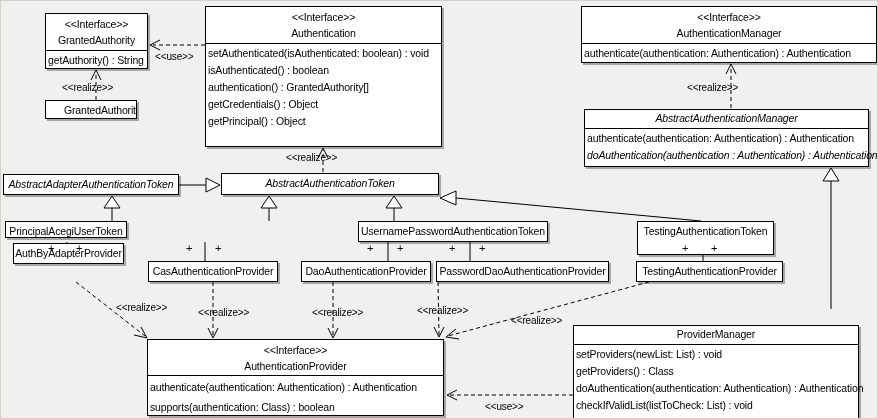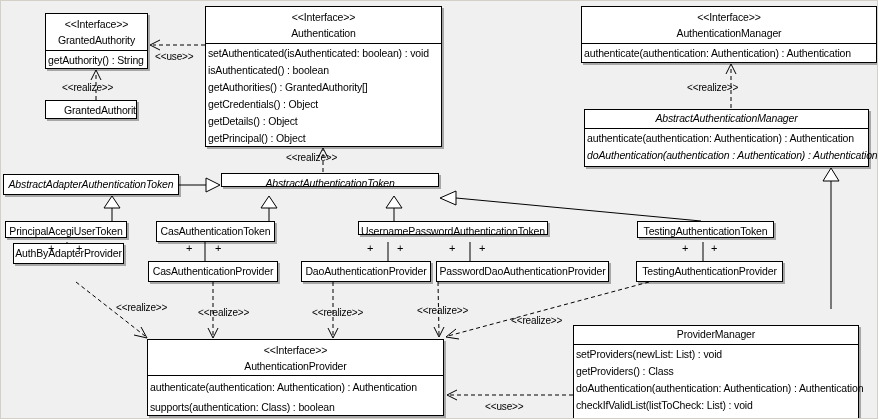--- a/index.html
+++ b/index.html
@@ -139,23 +139,22 @@
   </div>
 
   <div class="uml-box" style="left:204px;top:5px;width:237px;height:141px;">
     <div class="title title2">
       <div class="stereo">&lt;&lt;Interface&gt;&gt;</div>
       <div class="cname">Authentication</div>
     </div>
     <div class="methods">
       <div class="m">setAuthenticated(isAuthenticated: boolean) : void</div>
       <div class="m">isAuthenticated() : boolean</div>
-      <div class="m">getAuthorities() : GrantedAuthority[]</div>
+      <div class="m">authentication() : GrantedAuthority[]</div>
       <div class="m">getCredentials() : Object</div>
-      <div class="m">getDetails() : Object</div>
       <div class="m">getPrincipal() : Object</div>
     </div>
   </div>
 
   <div class="uml-box" style="left:580px;top:5px;width:296px;height:57px;">
     <div class="title title2">
       <div class="stereo">&lt;&lt;Interface&gt;&gt;</div>
       <div class="cname">AuthenticationManager</div>
     </div>
     <div class="methods">
@@ -170,37 +169,34 @@
     <div class="methods">
       <div class="m">authenticate(authentication: Authentication) : Authentication</div>
       <div class="m it">doAuthentication(authentication : Authentication) : Authentication</div>
     </div>
   </div>
 
   <div class="uml-box single it" style="left:2px;top:173px;width:176px;height:21px;">
     <span>AbstractAdapterAuthenticationToken</span>
   </div>
 
-  <div class="uml-box single it" style="left:220px;top:172px;width:218px;height:14px;">
+  <div class="uml-box single it" style="left:220px;top:172px;width:218px;height:22px;">
     <span>AbstractAuthenticationToken</span>
   </div>
 
   <div class="uml-box single" style="left:4px;top:220px;width:122px;height:17px;">
     <span>PrincipalAcegiUserToken</span>
   </div>
 
-  <div class="uml-box single" style="left:155px;top:220px;width:119px;height:21px;">
-    <span>CasAuthenticationToken</span>
-  </div>
-
-  <div class="uml-box single" style="left:357px;top:220px;width:190px;height:14px;">
+
+  <div class="uml-box single" style="left:357px;top:220px;width:190px;height:21px;">
     <span>UsernamePasswordAuthenticationToken</span>
   </div>
 
-  <div class="uml-box single" style="left:636px;top:220px;width:137px;height:17px;">
+  <div class="uml-box single" style="left:636px;top:220px;width:137px;height:34px;">
     <span>TestingAuthenticationToken</span>
   </div>
 
   <div class="uml-box single" style="left:12px;top:242px;width:111px;height:21px;">
     <span>AuthByAdapterProvider</span>
   </div>
 
   <div class="uml-box single" style="left:147px;top:260px;width:130px;height:21px;">
     <span>CasAuthenticationProvider</span>
   </div>

